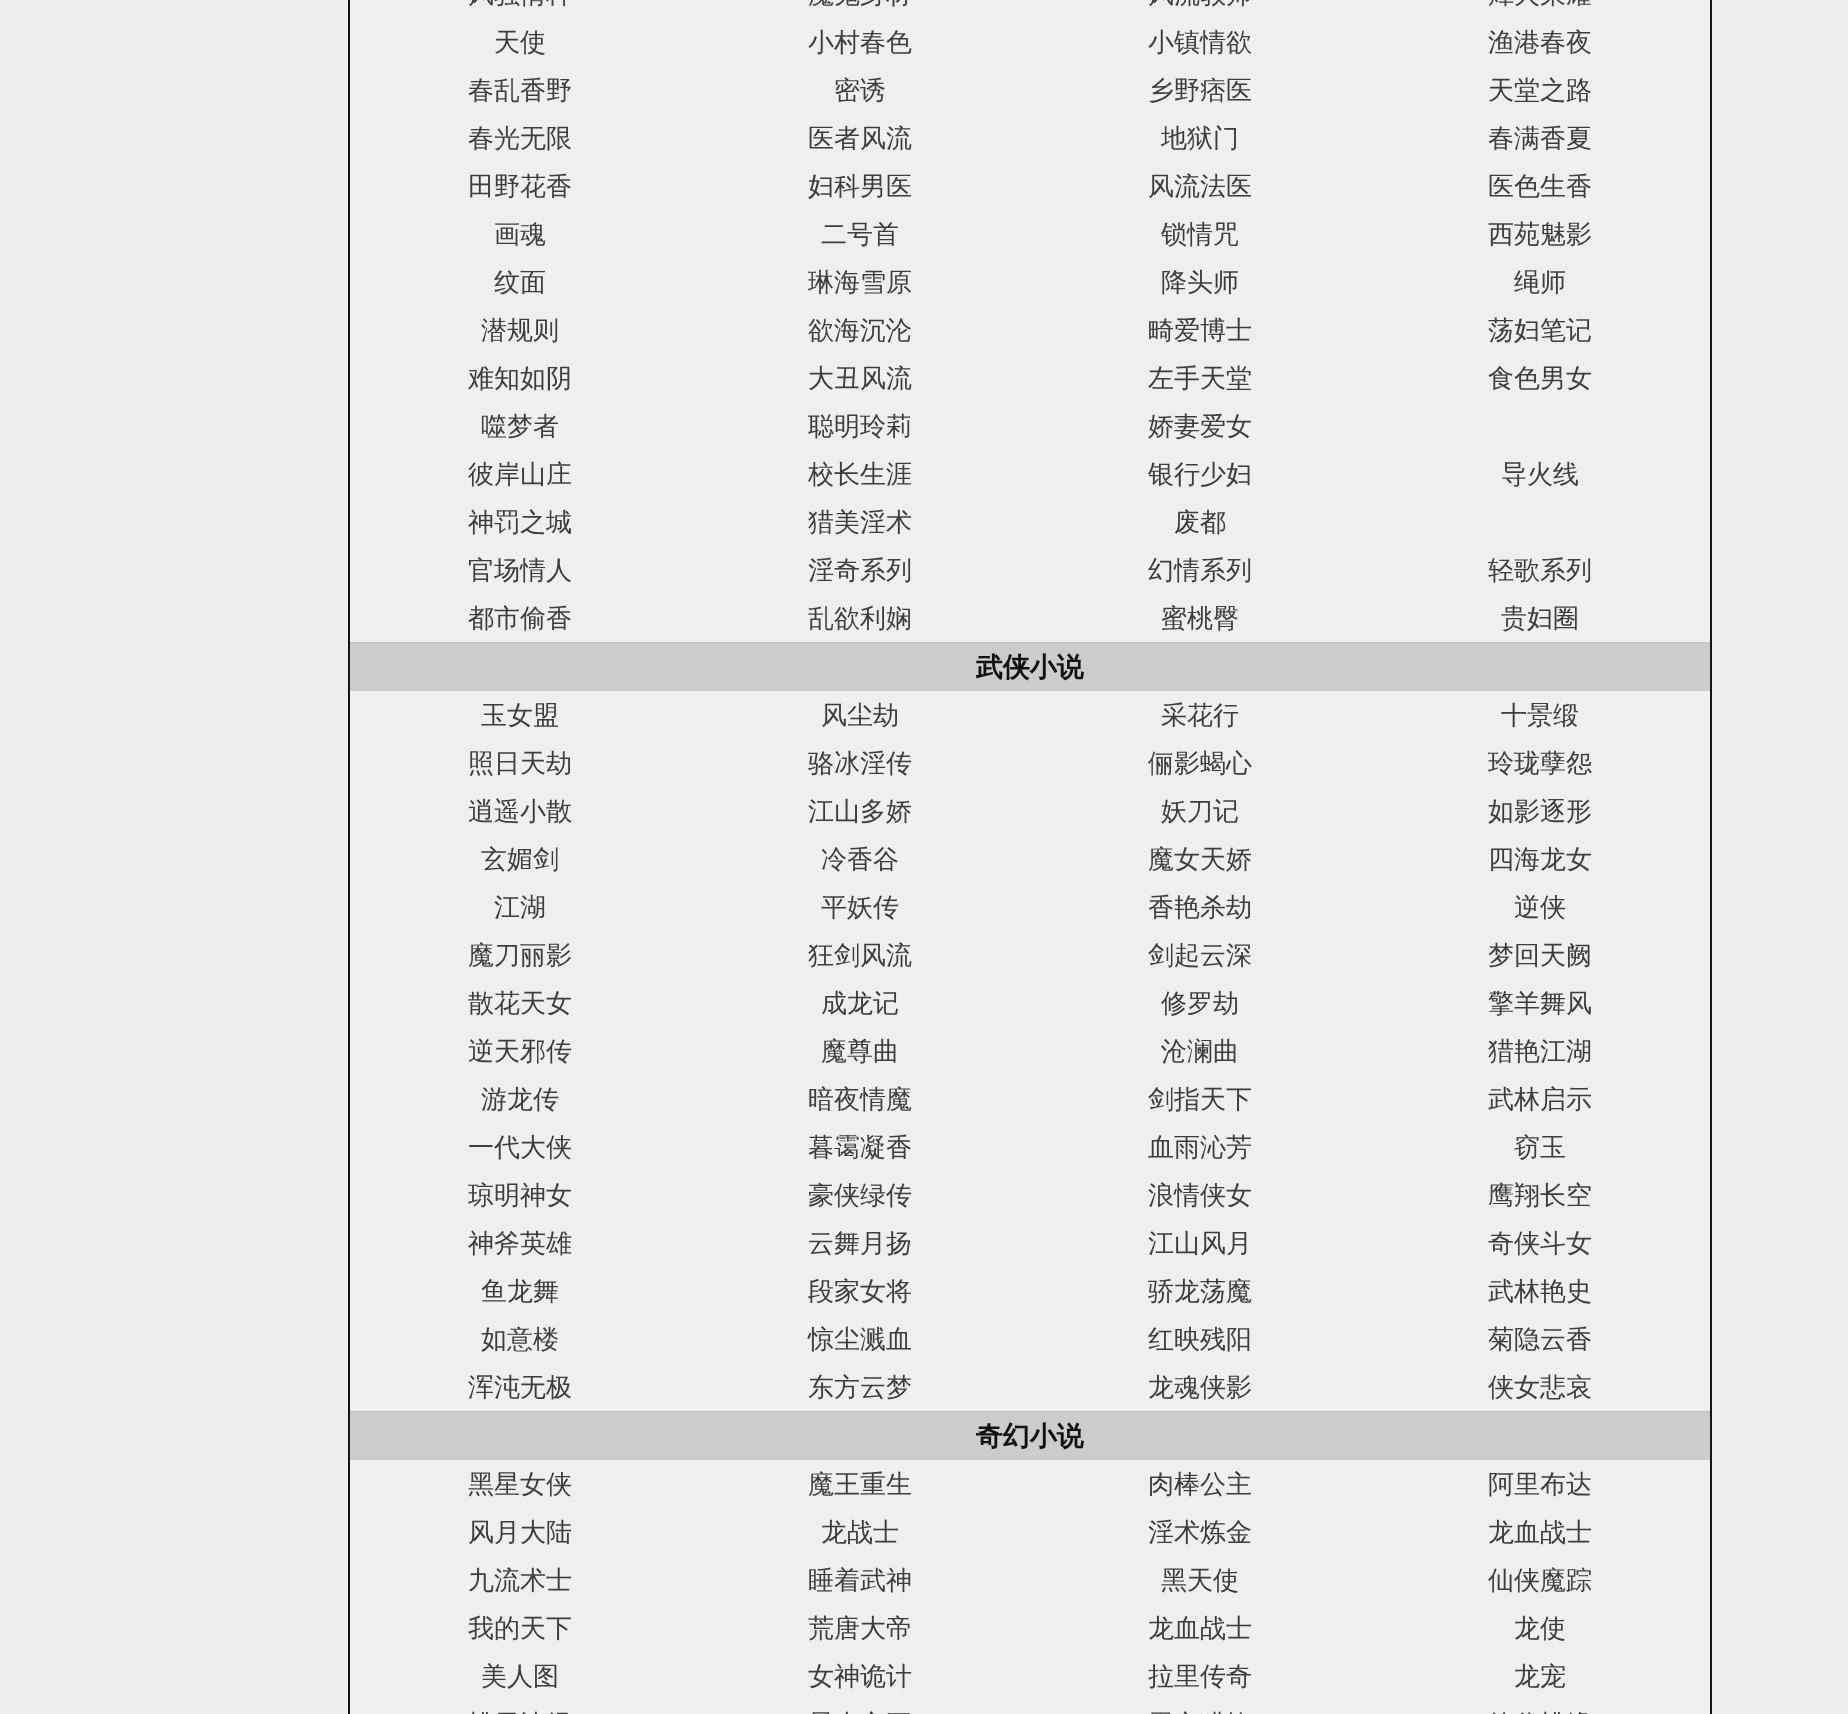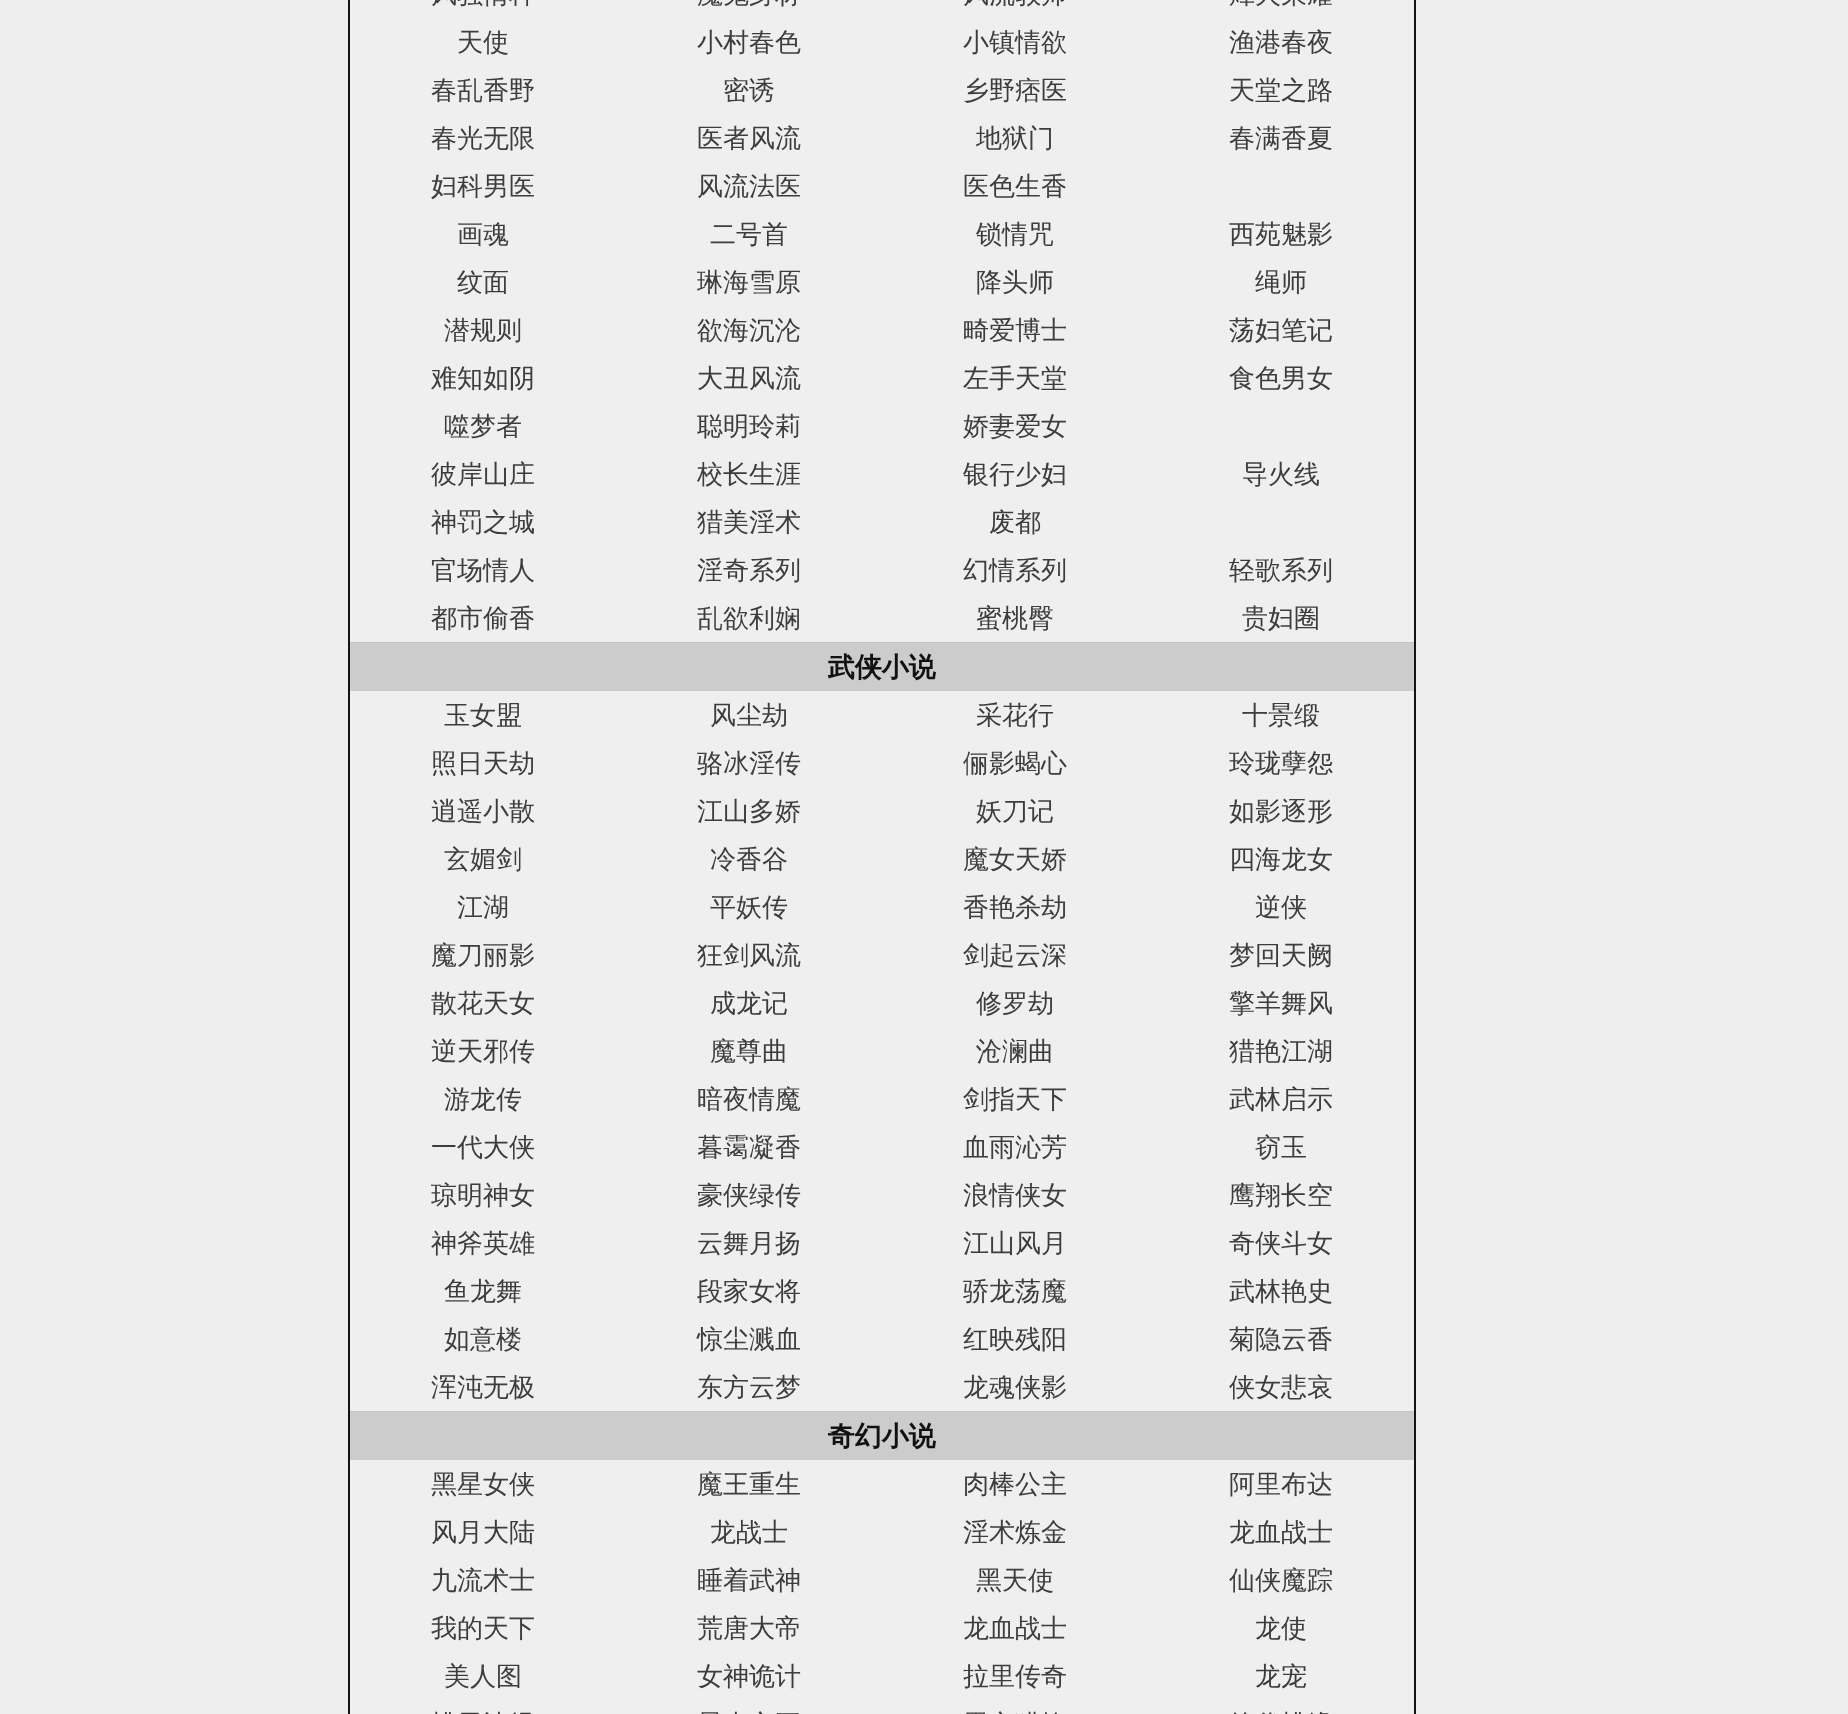--- a/index.html
+++ b/index.html
@@ -8,21 +8,21 @@
     width: 1848px;
     height: 1714px;
     overflow: hidden;
     background: #eeeeee;
     font-family: "Liberation Sans", sans-serif;
   }
   .content-column {
     position: absolute;
     left: 348px;
     top: 0;
-    width: 1068px;
+    width: 1364px;
     height: 1714px;
     box-sizing: border-box;
     border-left: 2px solid #141414;
     border-right: 2px solid #141414;
     background: #efefef;
     overflow: hidden;
   }
   .row-grid {
     display: grid;
     grid-template-columns: repeat(4, 1fr);
@@ -79,20 +79,21 @@
       <a class="title">乡野痞医</a>
       <a class="title">天堂之路</a>
     </div>
     <div class="row-grid">
       <a class="title">春光无限</a>
       <a class="title">医者风流</a>
       <a class="title">地狱门</a>
       <a class="title">春满香夏</a>
     </div>
     <div class="row-grid">
+      <a class="title">田野花香</a>
       <a class="title">妇科男医</a>
       <a class="title">风流法医</a>
       <a class="title">医色生香</a>
     </div>
     <div class="row-grid">
       <a class="title">画魂</a>
       <a class="title">二号首</a>
       <a class="title">锁情咒</a>
       <a class="title">西苑魅影</a>
     </div>

